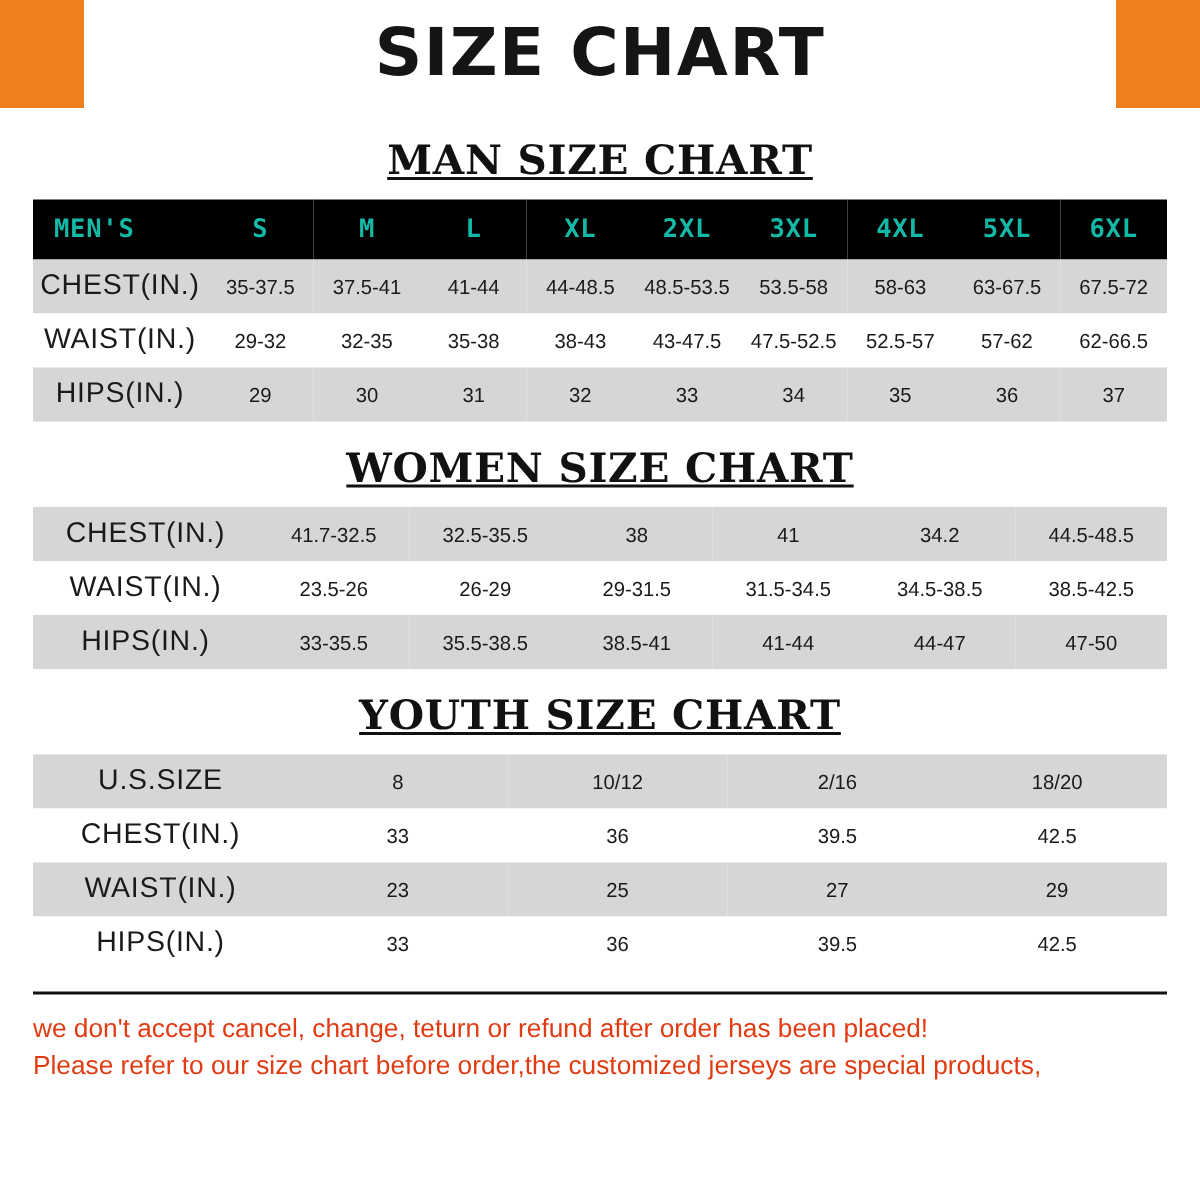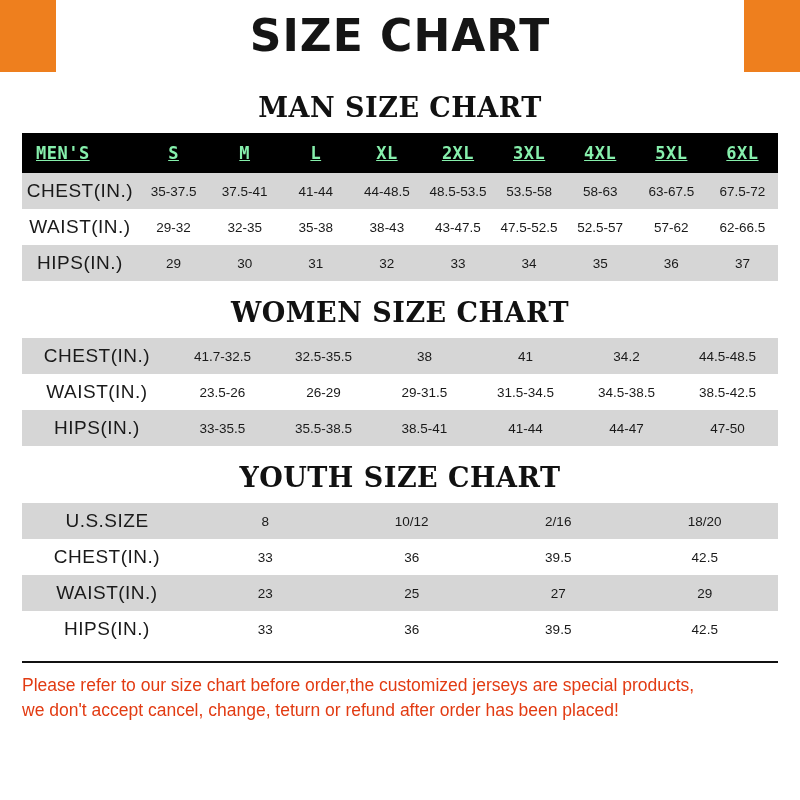--- a/index.html
+++ b/index.html
@@ -62,33 +62,33 @@
   }
 
   .section-title {
     text-align: center;
     font-family: "DejaVu Serif", serif;
     font-weight: bold;
     font-size: 27px;
     color: #111111;
     margin: 16px 0 10px 0;
     letter-spacing: 0.5px;
+    text-decoration: underline;
   }
   .section-title.men { margin-top: 20px; }
 
   table.size-table {
     width: 756px;
     border-collapse: collapse;
     table-layout: fixed;
     margin: 0 auto;
   }
   table.size-table tr.head-row {
     background: #000000;
-    color: #86efac;
-    text-decoration: underline;
+    color: #14b8a6;
   }
   table.size-table tr.head-row td {
     font-family: "DejaVu Sans Mono", monospace;
     font-weight: bold;
     font-size: 17px;
     padding: 10px 0;
     text-align: center;
     letter-spacing: 0.5px;
   }
   table.size-table tr.head-row td.rowlabel {
@@ -292,17 +292,17 @@
           <td>36</td>
           <td>39.5</td>
           <td>42.5</td>
         </tr>
       </tbody>
     </table>
 
   </div>
 
   <div class="footer-note">
+    <span class="line">we don't accept cancel, change, teturn or refund after order has been placed!</span>
     <span class="line">Please refer to our size chart before order,the customized jerseys are special products,</span>
-    <span class="line">we don't accept cancel, change, teturn or refund after order has been placed!</span>
   </div>
 
 </div>
 
 </body></html>

